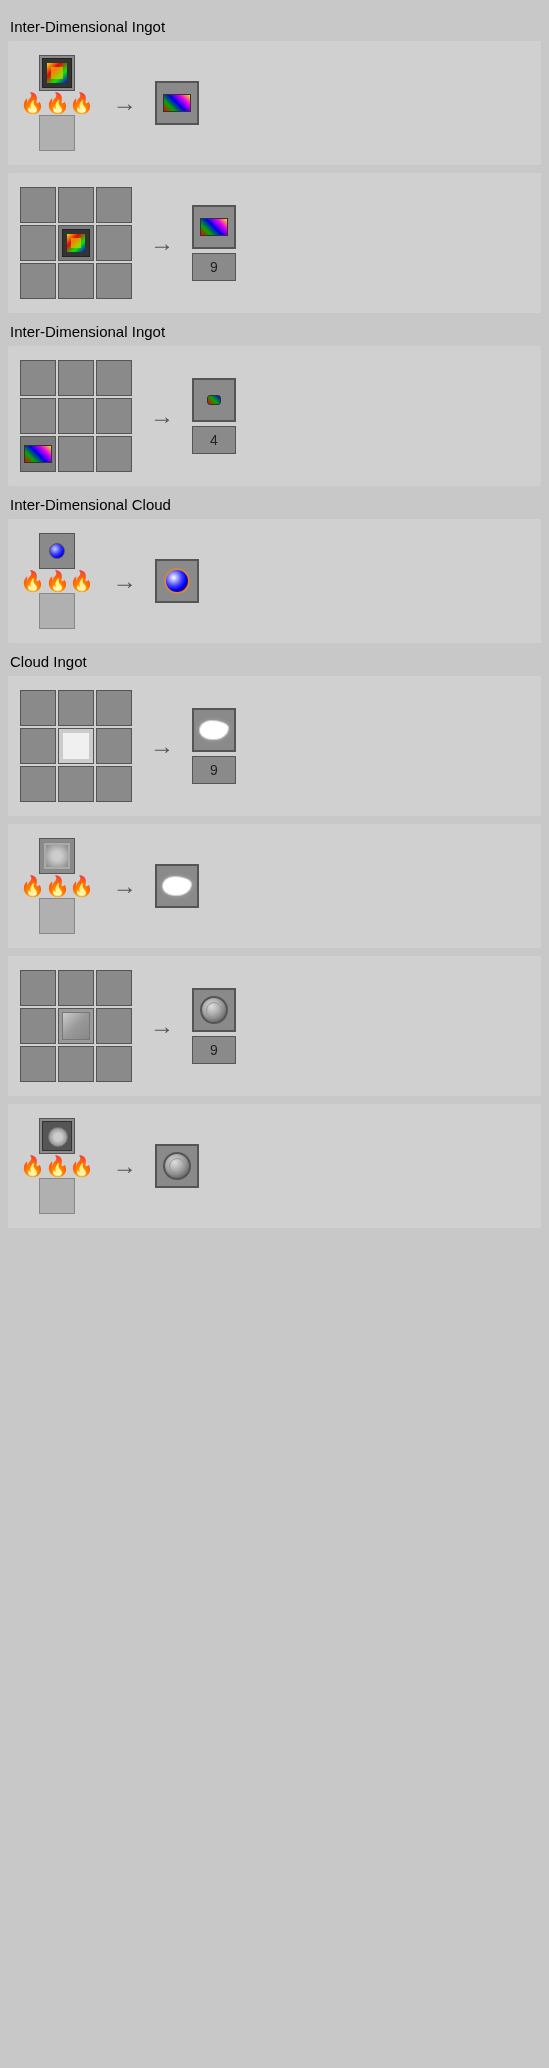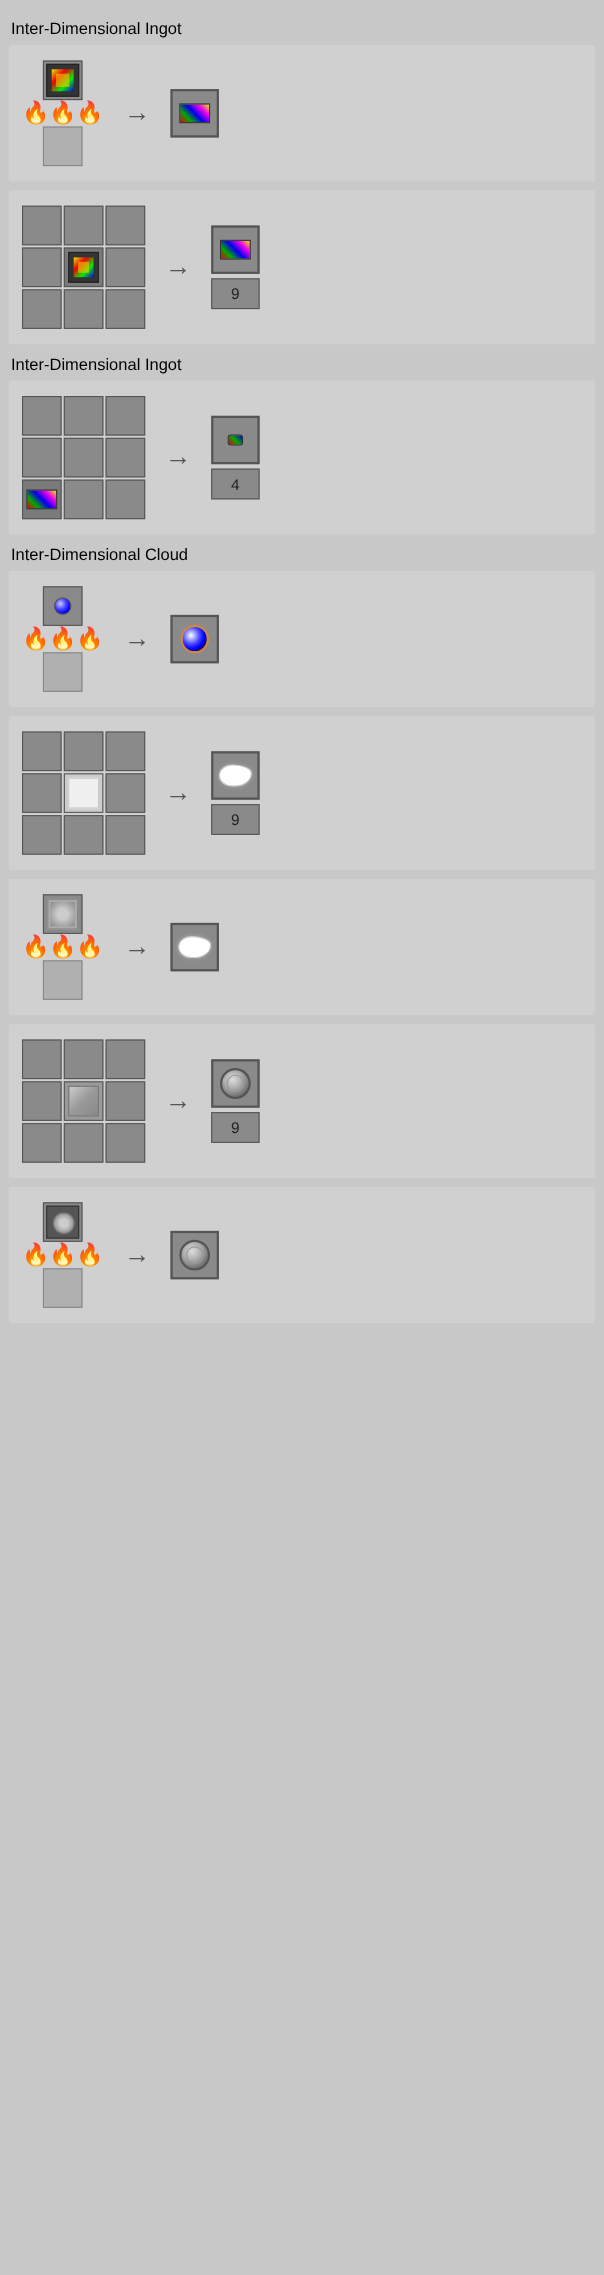--- a/index.html
+++ b/index.html
@@ -318,20 +318,21 @@
     <div class="arrow">→</div>
     <div class="result-area">
       <div class="result-slot">
         <div class="item-interdim-ball"></div>
       </div>
     </div>
   </div>
 </div>
 
 <div>
+  <div class="section-title">Cloud Ingot</div>
 
   <div class="recipe-card">
     <div class="craft-container">
       <div class="craft-grid">
         <div class="cell empty"></div>
         <div class="cell empty"></div>
         <div class="cell empty"></div>
         <div class="cell empty"></div>
         <div class="cell" style="background:#ccc;">
           <div class="item-cloud-block" style="width:28px;height:28px;background:#f0f0f0;border:1px solid #ccc;"></div>

